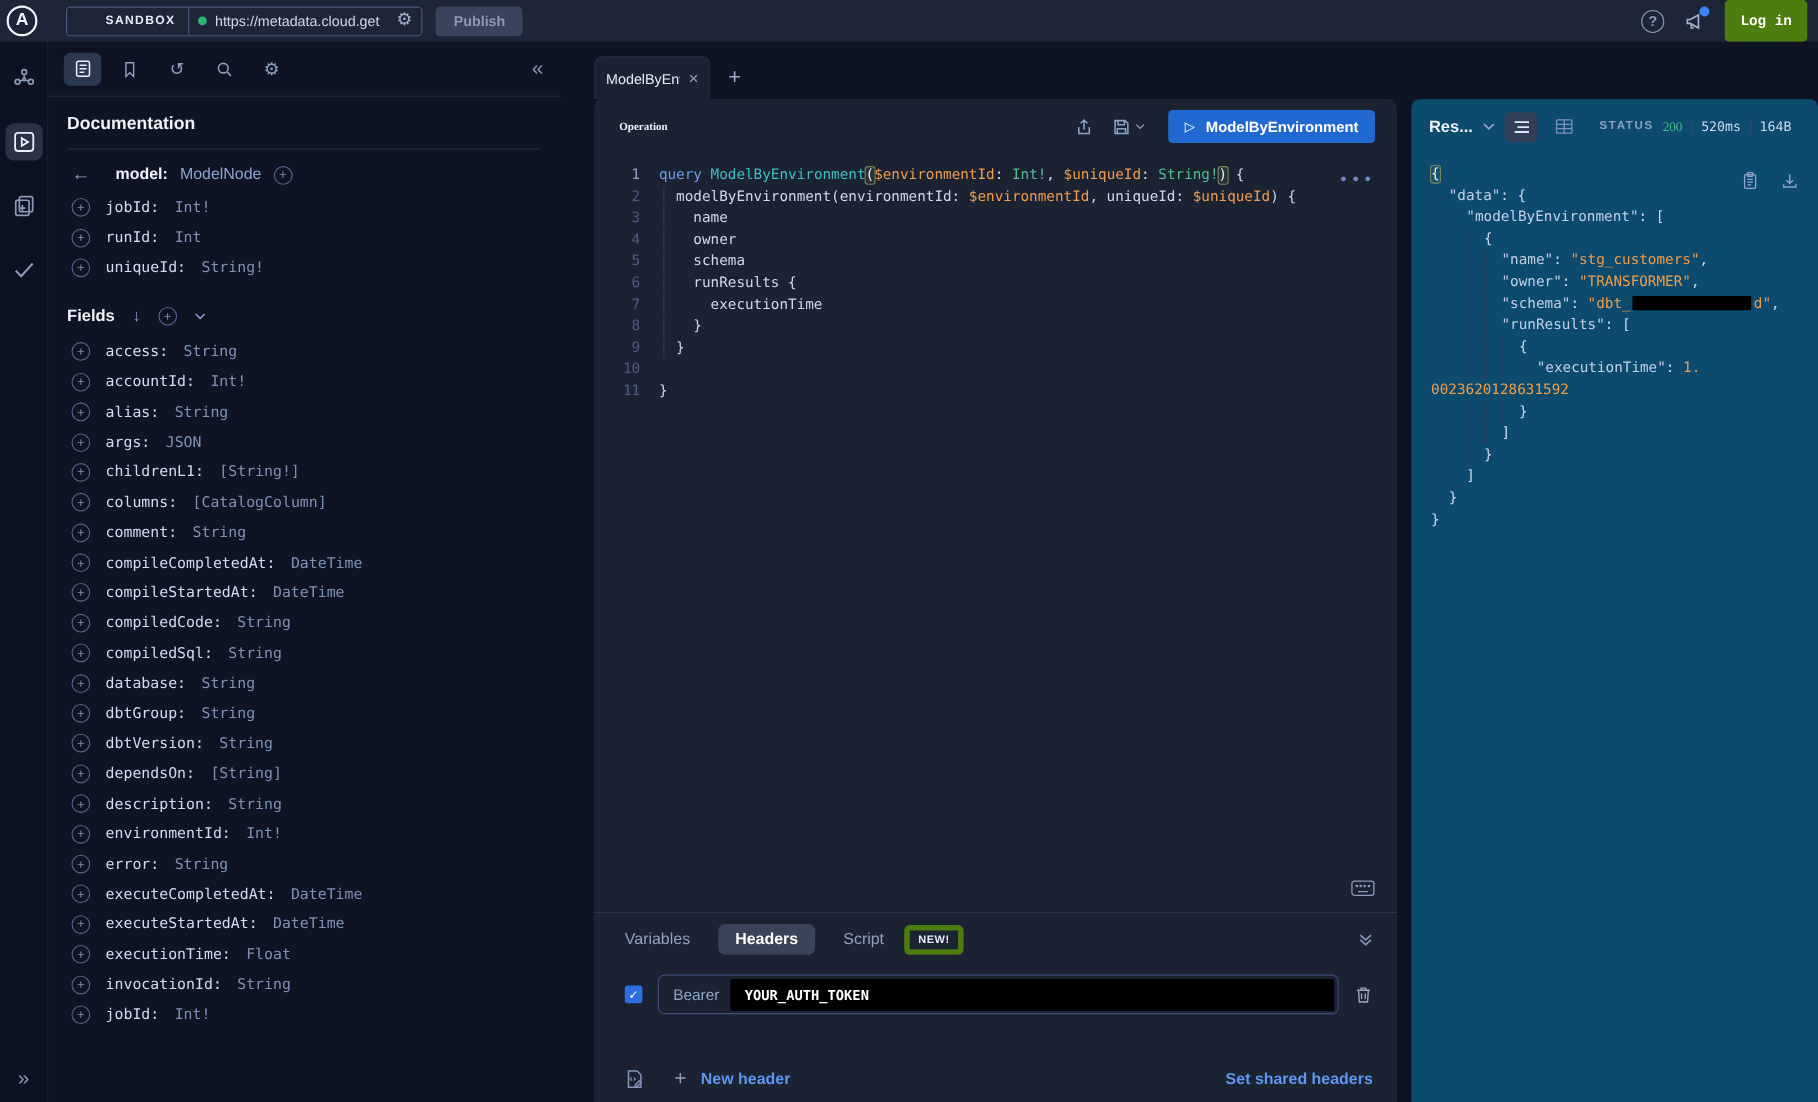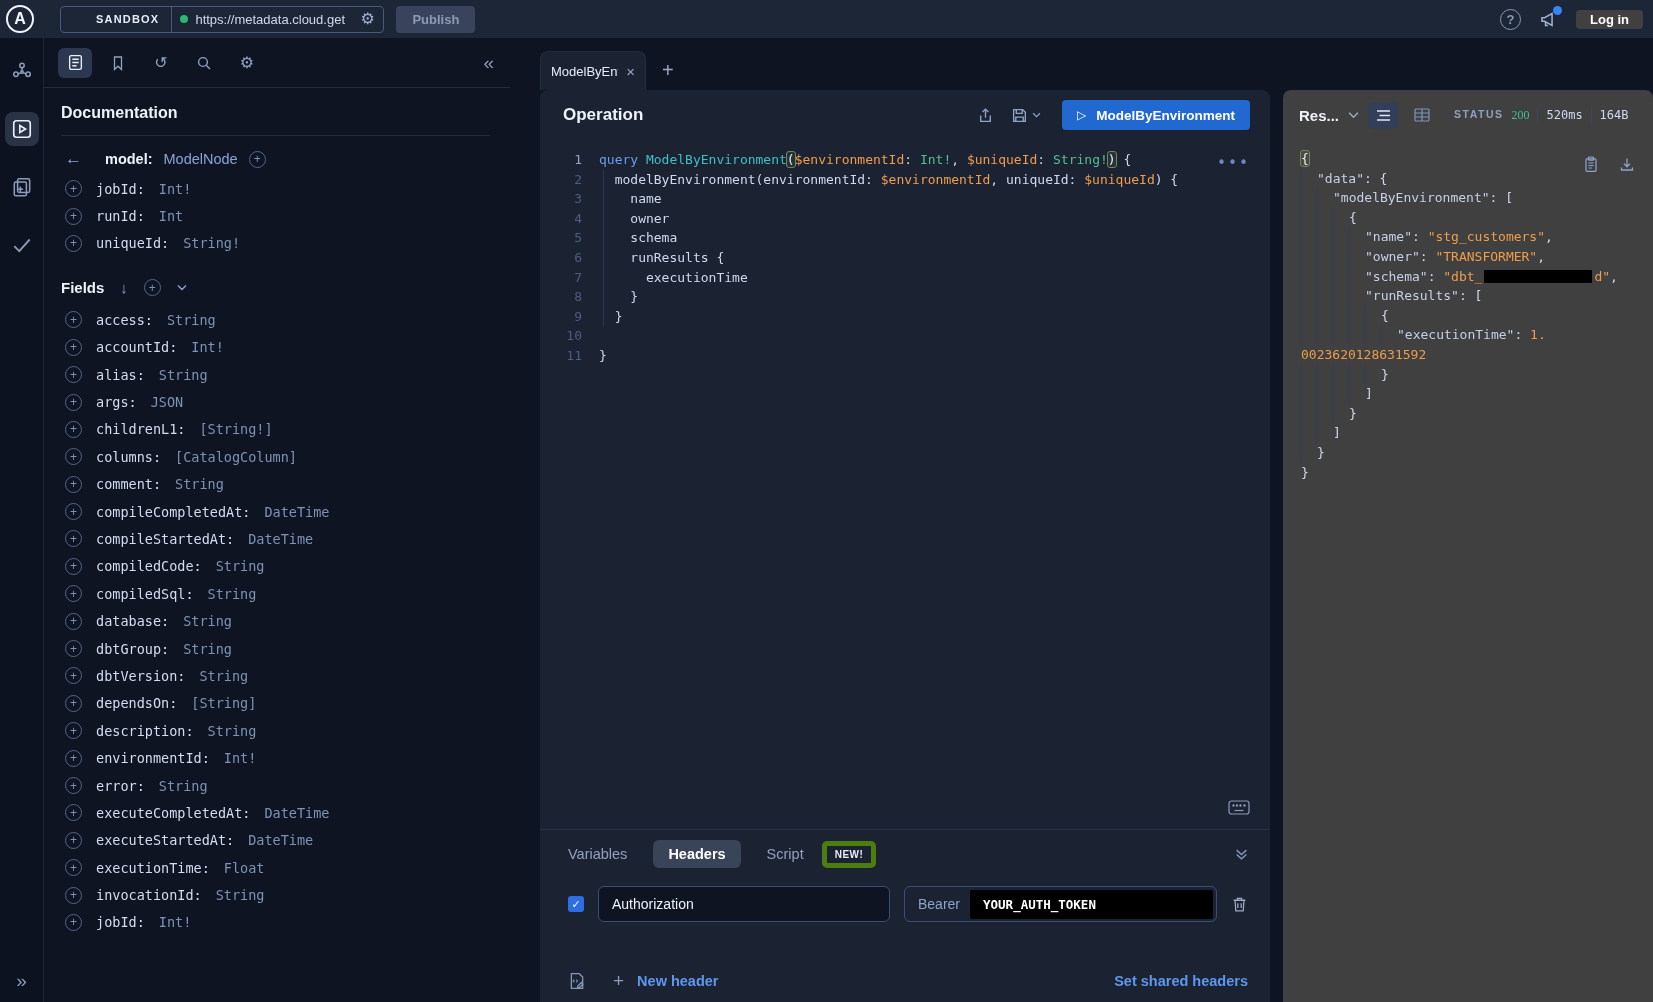--- a/index.html
+++ b/index.html
@@ -14,21 +14,21 @@
   .sandbox-label { padding:0 12px; font-weight:bold; font-size:11px; letter-spacing:1.2px; color:#e6ebf7; }
   .url-seg { display:flex; align-items:center; gap:7px; padding:0 8px; border-left:1px solid #49597c; height:100%; width:212px; }
   .dot { width:8px; height:8px; border-radius:50%; background:#2bb673; flex:none; }
   .url { font-size:13px; color:#cfd8ee; white-space:nowrap; overflow:hidden; width:158px; }
   .mini-gear { color:#9fb0d0; font-size:16px; line-height:1; }
   .publish { height:27px; padding:0 16px; background:#39445c; color:#8b99b5; font-weight:bold; font-size:13px; border-radius:4px; display:flex; align-items:center; }
   .tspacer { flex:1; }
   .help { width:21px; height:21px; border:1.4px solid #8b99b5; border-radius:50%; color:#8b99b5; font-size:13px; font-weight:bold; display:flex; align-items:center; justify-content:center; }
   .mega-wrap { position:relative; color:#9fb0d0; margin:0 6px; }
   .notif-dot { position:absolute; top:-4px; right:-4px; width:9px; height:9px; border-radius:50%; background:#3b82f6; }
-  .login { height:19px; padding:0 14px; background:#404040; color:#fff; border-radius:4px; font-size:13px; font-weight:bold; display:flex; align-items:center; }
+  .login { height:38px; padding:0 14px; background:#4d7c0f; color:#fff; border-radius:4px; font-size:13px; font-weight:bold; display:flex; align-items:center;font-family:Liberation Mono, monospace; }
 
   
   .body-row { flex:1; display:flex; min-height:0; }
 
   
   .rail { width:44px; flex:none; background:#0c1220; border-right:1px solid #1d2535; display:flex; flex-direction:column; align-items:center; padding-top:16px; gap:24px; position:relative; }
   .rail-btn { width:34px; height:34px; border-radius:8px; display:flex; align-items:center; justify-content:center; color:#8b9ab8; }
   .rail-btn.active { background:#2a3246; color:#e9eefb; }
   .rail-expand { position:absolute; bottom:10px; color:#8b9ab8; font-size:19px; }
 
@@ -60,21 +60,21 @@
   .tabbar { height:52px; flex:none; display:flex; align-items:flex-end; padding-left:30px; }
   .tab { width:106px; height:39px; background:#1b2333; border:1px solid #232d42; border-bottom:none; border-radius:8px 8px 0 0; display:flex; align-items:center; gap:8px; padding:0 10px; }
   .tab-label { flex:1; font-size:13px; color:#e6ebf7; white-space:nowrap; overflow:hidden; }
   .tab-close { color:#9aa8c4; font-size:15px; }
   .newtab { margin:0 0 10px 16px; color:#9aa8c4; font-size:20px; line-height:1; }
   .panels { flex:1; min-height:0; display:flex; gap:13px; padding-left:30px; }
 
   
   .card-left { width:730px; flex:none; background:#1b2333; border-radius:8px 8px 0 0; display:flex; flex-direction:column; min-height:0; }
   .op-header { height:50px; flex:none; display:flex; align-items:center; padding:0 20px 0 23px; gap:17px; }
-  .op-title { font-size:17px; font-weight:bold; color:#eef2fa; flex:1; }
+  .op-title { font-size:10px; font-weight:bold; color:#eef2fa; flex:1;font-family:Liberation Serif, serif; }
   .hicon { color:#8fa3c8; display:flex; align-items:center; gap:4px; }
   .run-btn { height:30px; background:#2268d1; color:#fff; border-radius:4px; display:flex; align-items:center; gap:10px; padding:0 15px; font-size:13.5px; font-weight:bold; margin-left:4px; }
   .play-glyph { font-family:"DejaVu Sans", sans-serif; font-size:12px; font-weight:normal; }
 
   .editor { height:689px; flex:none; position:relative; font-family:"DejaVu Sans Mono", monospace; font-size:13px; line-height:19.6px; padding-top:10px; }
   .cline { display:flex; }
   .ln { width:42px; flex:none; text-align:right; color:#4d5c80; }
   .cline.cur .ln { color:#93a3c8; }
   .code { padding-left:17px; white-space:pre; color:#cfd8ee; }
   .cline.guided .code { background:linear-gradient(#2b3552,#2b3552) no-repeat 21px 0 / 1px 100%; }
@@ -97,21 +97,21 @@
   .val-box { flex:1; height:36px; border:1px solid #3c4d75; border-radius:6px; display:flex; align-items:center; gap:10px; padding:0 3px 0 13px; min-width:0; }
   .bearer { color:#8fa3c8; font-size:14px; flex:none; }
   .token { flex:1; height:29px; background:#000; color:#fff; font-family:"DejaVu Sans Mono", monospace; font-weight:bold; font-size:12.5px; display:flex; align-items:center; padding:0 13px; border-radius:2px; min-width:0; }
   .trash { color:#9aa8c4; flex:none; }
   .io-footer { margin-top:auto; display:flex; align-items:center; gap:13px; padding-top:16px; }
   .nh-plus { color:#8b9ab8; font-size:19px; line-height:1; margin-left:14px; }
   .link-btn { color:#5f97ee; font-weight:bold; font-size:14.5px; }
   .io-fspacer { flex:1; }
 
   
-  .card-right { flex:1; min-width:0; background:#404040; border-radius:8px 8px 0 0; display:flex; flex-direction:column; }
+  .card-right { flex:1; min-width:0; background:#0c4a6e; border-radius:8px 8px 0 0; display:flex; flex-direction:column; }
   .resp-header { height:50px; flex:none; display:flex; align-items:center; padding:0 12px 0 16px; gap:9px; }
   .resp-title { font-size:15px; font-weight:bold; color:#eef2fa; }
   .vt-btn { width:30px; height:27px; border-radius:6px; display:flex; align-items:center; justify-content:center; color:#7f92bd; }
   .vt-btn.active { background:#333e58; color:#dfe6f5; }
   .status-group { display:flex; gap:8px; margin-left:8px; }
   .status-label { font-size:10.5px; font-weight:bold; letter-spacing:1.5px; color:#8fa0bf; }
   .status-code { font-family:Liberation Serif, serif; font-size:12px; color:#3fbf8a; }
   .pipe { width:1px; height:15px; background:#394764; }
   .metric { font-family:"DejaVu Sans Mono", monospace; font-size:12px; color:#cfd8ee; }
   .resp-body { flex:1; min-height:0; position:relative; font-family:"DejaVu Sans Mono", monospace; font-size:13px; line-height:19.6px; padding:9px 14px 0 18px; }
@@ -475,21 +475,20 @@
                 </span>
               <span class="new-badge">NEW!</span>
               <span class="collapse2">
                 <svg width="13" height="13" viewBox="0 0 12 12" fill="none" stroke="currentColor" stroke-width="1.4">
                     <path d="M1.5 2l4.5 4 4.5-4M1.5 6l4.5 4 4.5-4"></path>
                   </svg>
               </span>
             </div>
             <div class="hdr-row">
               <span class="cbx">✓</span>
-              <input class="key-input" value="Authorization" style="">
               <div class="val-box">
                 <span class="bearer">Bearer</span>
                 <span class="token">YOUR_AUTH_TOKEN</span>
               </div>
               <span class="trash">
                 <svg width="17" height="17" viewBox="0 0 16 16" fill="none" stroke="currentColor" stroke-width="1.2">
                     <path d="M2.5 4h11M6 4V2.2h4V4M3.8 4l.7 10h7l.7-10M6.4 6.8v4.6M9.6 6.8v4.6"></path>
                   </svg>
               </span>
             </div>

